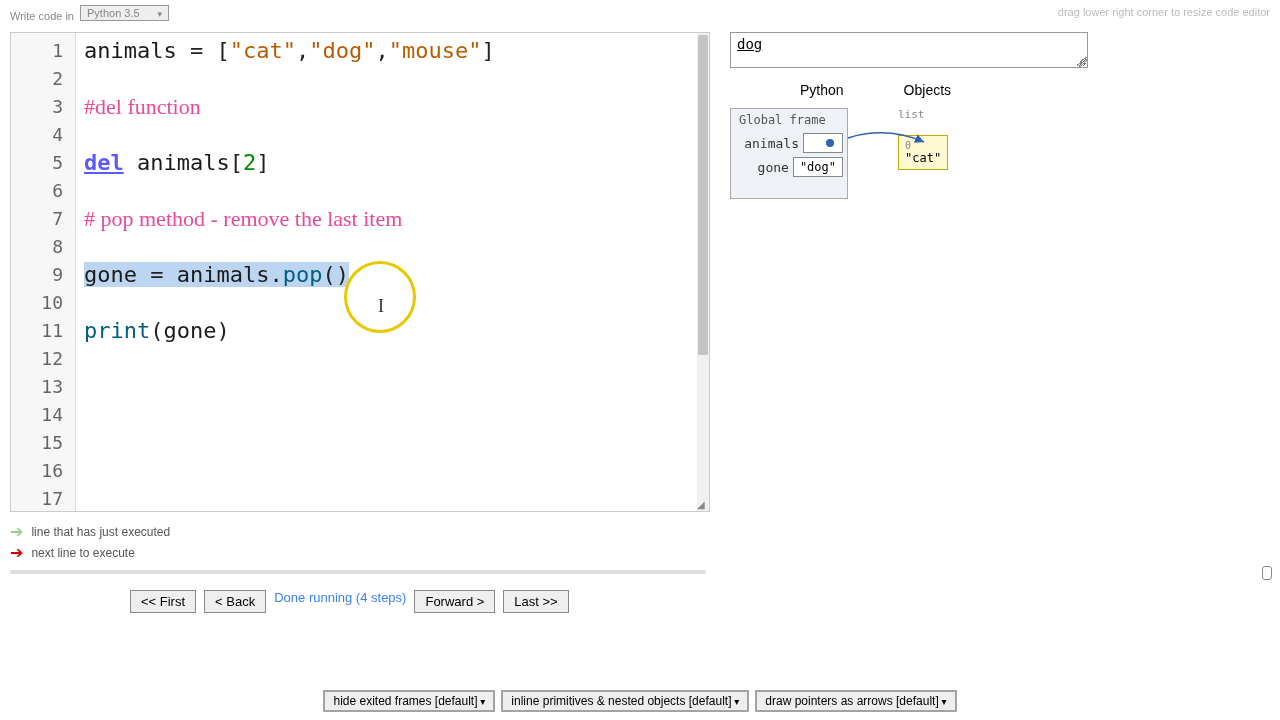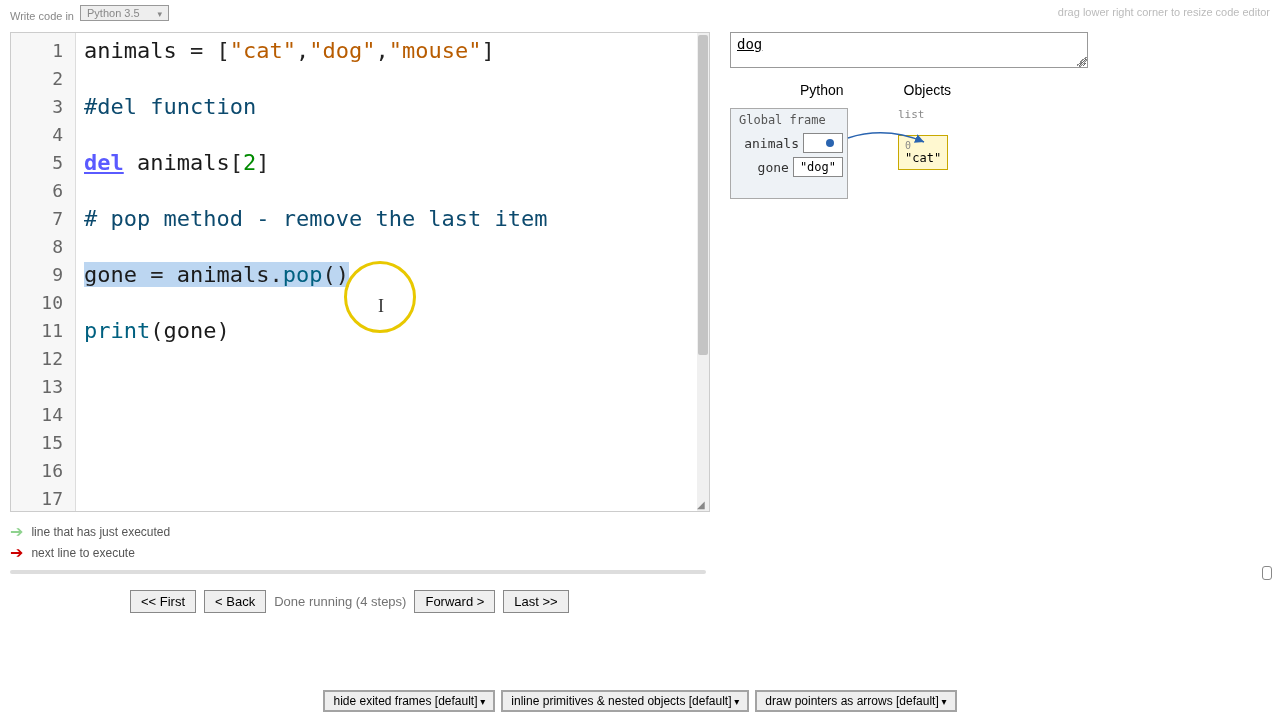--- a/index.html
+++ b/index.html
@@ -13,21 +13,21 @@
 
 .editor-wrap { width: 700px; border: 1px solid #ccc; height: 480px; position: relative; overflow: hidden;}
 .editor { display: flex; height: 100%;}
 .gutter { width: 65px; background: #f7f7f7; border-right: 1px solid #ddd; text-align: right; padding-right: 12px; padding-top: 4px; position: relative;}
 .gutter .ln { height: 28px; line-height: 28px; font-family: "Consolas", monospace; font-size: 18px; color: #666; }
 .code { flex: 1; padding: 4px 6px 4px 8px; font-family: "Consolas", monospace; font-size: 22px; line-height: 28px; position: relative;}
 .code .line { height: 28px; white-space: pre; }
 .tok-id { color: #1a1a1a; }
 .tok-op { color: #222; }
 .tok-str { color: #b85c00; }
-.tok-comment { color: #0c4a6e; }
+.tok-comment { color: #ec4899; font-family: Liberation Serif, serif; }
 .tok-kw { color: #5a5aff; font-weight: bold; text-decoration: underline;}
 .tok-num { color: #008a00; }
 .tok-fn { color: #006080; }
 
 .line-sel { background: #bcd6f1; }
 
 .highlight-circle { position: absolute; width: 72px; height: 72px; border: 3px solid #e8c800; border-radius: 50%; left: 268px; top: 228px; pointer-events:none;}
 .text-cursor { position: absolute; width: 1px; height: 20px; top: 258px; left: 302px; }
 .text-cursor::before { content:"I"; font-family: serif; font-size: 18px; color: #333; }
 
@@ -54,23 +54,23 @@
 
 .legend { margin: 10px 0 0 10px; font-size: 12px; color: #555; }
 .legend .row { display:flex; align-items:center; gap: 8px; margin: 2px 0;}
 .legend .arr-g { color: #8ed28e; font-size: 16px;}
 .legend .arr-r { color: #cc0000; font-size: 16px;}
 
 .slider { margin: 8px 10px; height: 12px; position:relative;}
 .slider .track { height: 4px; background: #ddd; border-radius: 2px; width: 696px;}
 .slider .handle { position:absolute; right: -2px; top: -4px; width: 10px; height: 14px; background: #fff; border:1px solid #888; border-radius:3px;}
 
-.controls { display:flex; align-items:center; gap: 8px; margin: 6px 0 0 130px; font-size: 13px;}
+.controls { display:flex; align-items:flex-start; gap: 8px; margin: 6px 0 0 130px; font-size: 13px;}
 .controls button { border: 1px solid #888; background: #efefef; padding: 3px 10px; font-size: 13px; cursor:pointer;}
-.controls .status { color: #737373; }
+.controls .status { color: #3b82f6; }
 
 .bottom-opts { position:absolute; bottom: 8px; left: 0; right:0; display:flex; justify-content:center; gap: 6px; }
 .bottom-opts .sel { border:2px solid #a3a3a3; background:#eee; padding: 2px 8px; font-size: 12px;}
 .bottom-opts .sel::after { content:" ▾"; font-size:10px;}
 </style>
 </head>
 <body>
 
 <div class="top-bar">
   <span>Write code in</span>

